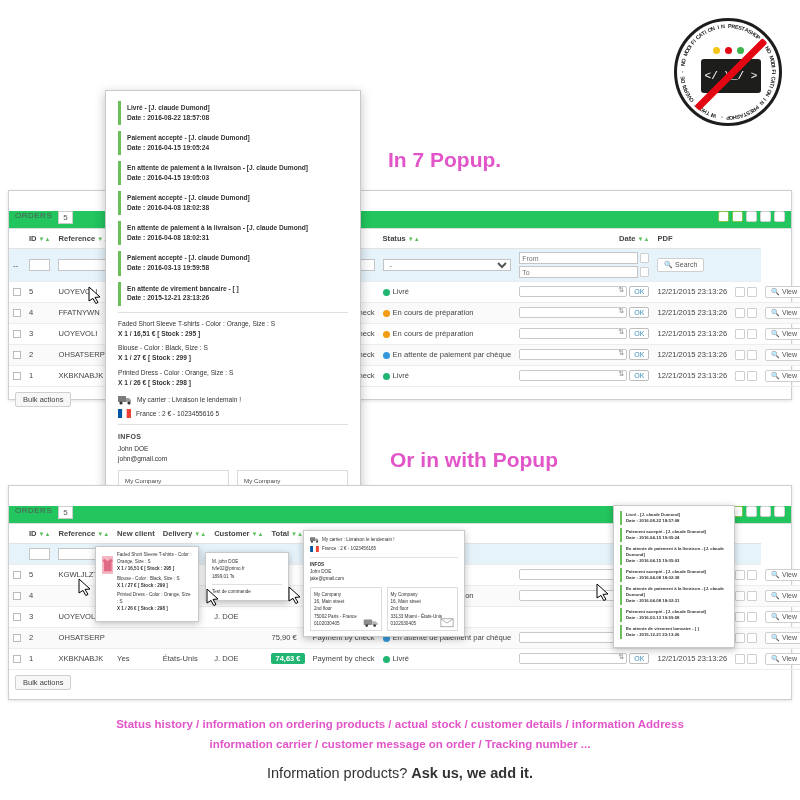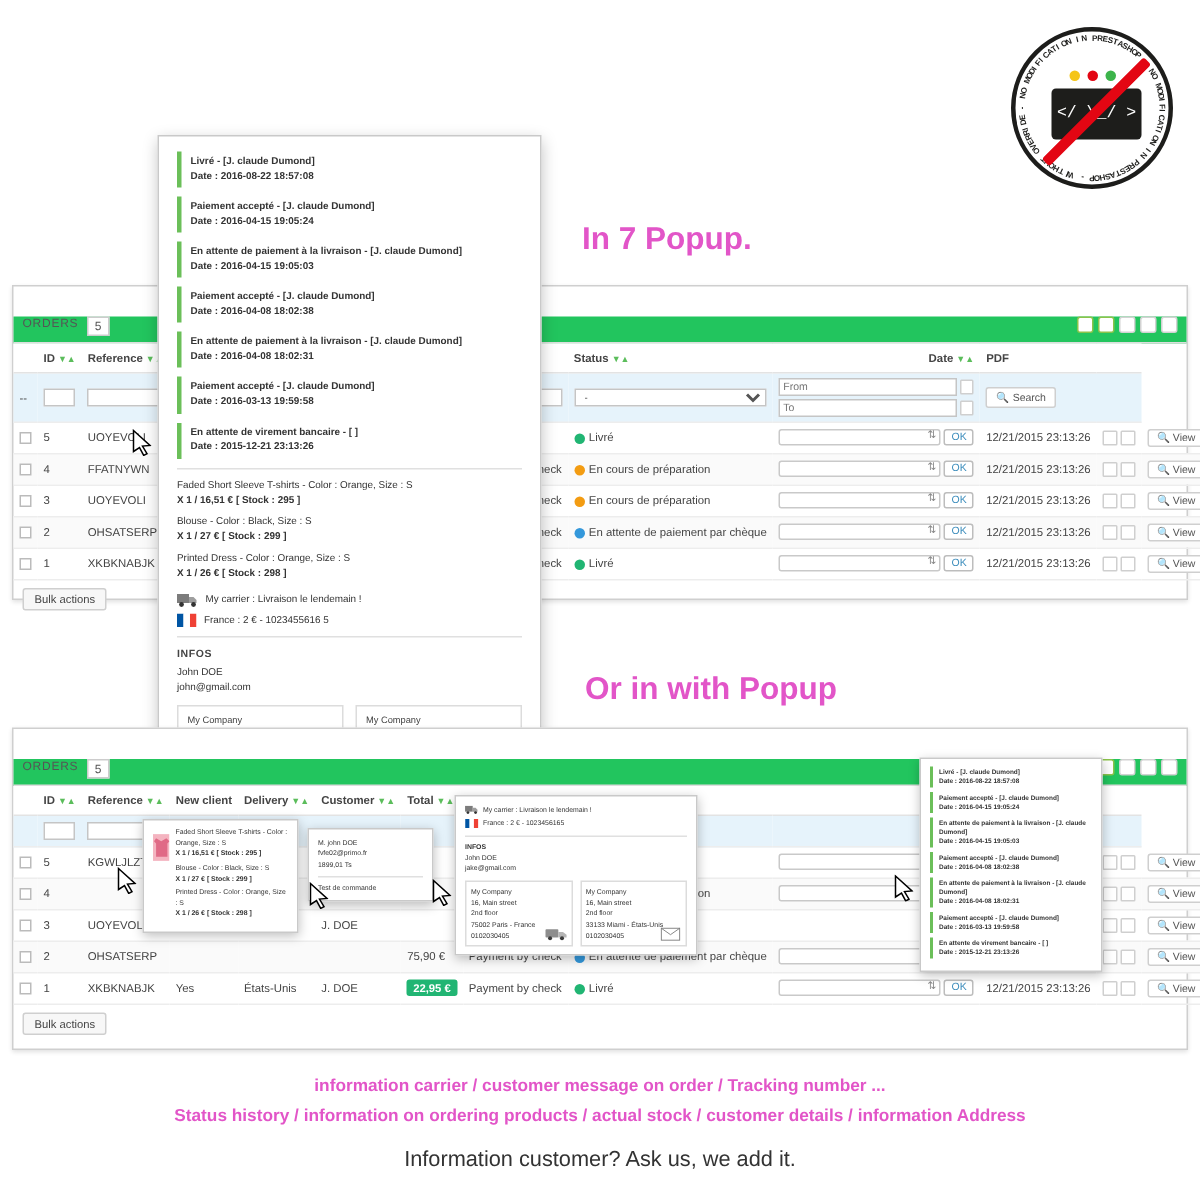--- a/index.html
+++ b/index.html
@@ -218,21 +218,21 @@
 
   
   .footer-pink {
     position:absolute; left:0; right:0; top:714px;
     text-align:center; color:#e255c8; font-size:11.5px; font-weight:bold; line-height:1.75;
   }
   .footer-black {
     position:absolute; left:0; right:0; top:765px;
     text-align:center; font-size:14.5px; color:#333;
   }
-  .footer-black b { font-weight:normal; }
+  .footer-black b { font-weight:bold; }
 </style>
 </head>
 <body>
 
 <div class="hero-title">
 </div>
 
 <div class="badge">
   <div class="badge-inner"></div>
   <div class="badge-ring-text" id="ring">
@@ -622,21 +622,21 @@
           <td><span class="icobox"></span> <span class="icobox"></span></td>
           <td><span class="viewbtn">🔍 View</span></td>
         </tr>
         <tr>
           <td><span class="chk"></span></td>
           <td>1</td>
           <td>XKBKNABJK</td>
           <td>Yes</td>
           <td>États-Unis</td>
           <td>J. DOE</td>
-          <td><span class="money">22,95 €</span></td>
+          <td><span class="money">74,63 €</span></td>
           <td>Payment by check</td>
           <td><span class="dot" style="background:#21b573"></span>Livré</td>
           <td><span class="selwrap"><span class="statussel">&nbsp;</span></span> <span class="okbtn">OK</span></td>
           <td style="text-align:right">12/21/2015 23:13:26</td>
           <td><span class="icobox"></span> <span class="icobox"></span></td>
           <td><span class="viewbtn">🔍 View</span></td>
         </tr>
       </tbody>
   </table>
   <span class="bulk">Bulk actions</span>
@@ -733,18 +733,18 @@
       <path d="M1 1l11 10-5 .4 3 5-2.2 1.2-2.8-5.2L1 15z" fill="#fff" stroke="#000" stroke-width="1"></path>
     </svg>
 </div>
 <div class="cursor" style="left:596px; top:583px;">
   <svg viewBox="0 0 13 18">
       <path d="M1 1l11 10-5 .4 3 5-2.2 1.2-2.8-5.2L1 15z" fill="#fff" stroke="#000" stroke-width="1"></path>
     </svg>
 </div>
 
 <div class="footer-pink">
+  <div>Status history / information on ordering products / actual stock / customer details / information Address</div>
   <div>information carrier / customer message on order / Tracking number ...</div>
-  <div>Status history / information on ordering products / actual stock / customer details / information Address</div>
 </div>
 <div class="footer-black">
-  <span>Information customer? </span><b>Ask us, we add it.</b>
+  <span>Information products? </span><b>Ask us, we add it.</b>
 </div>
 
 </body></html>

